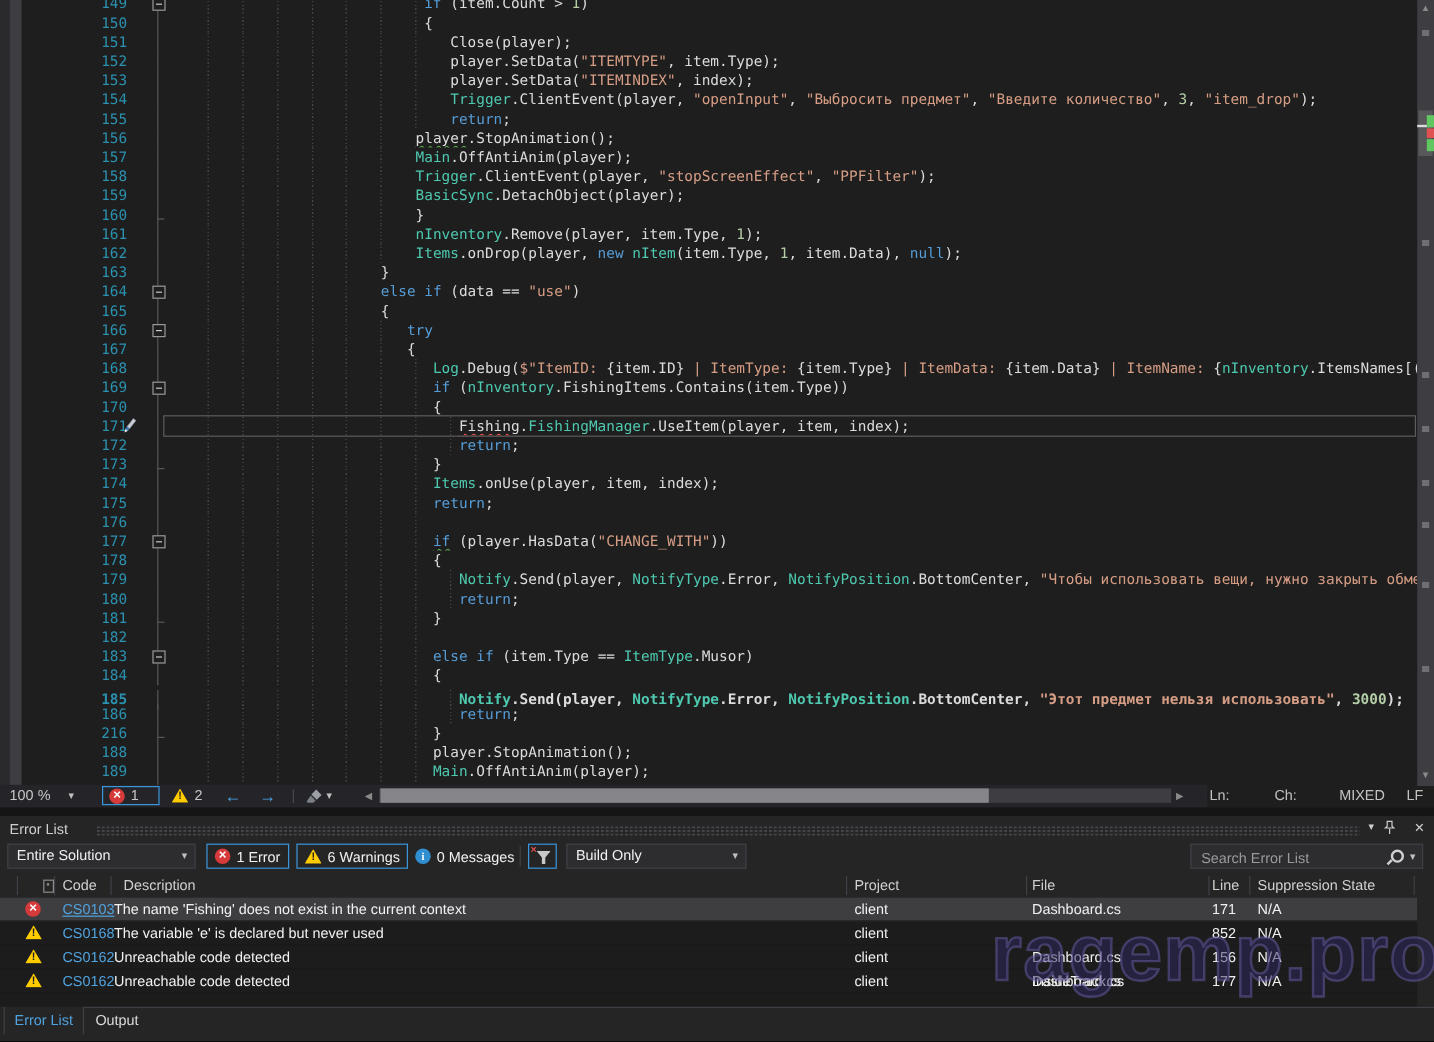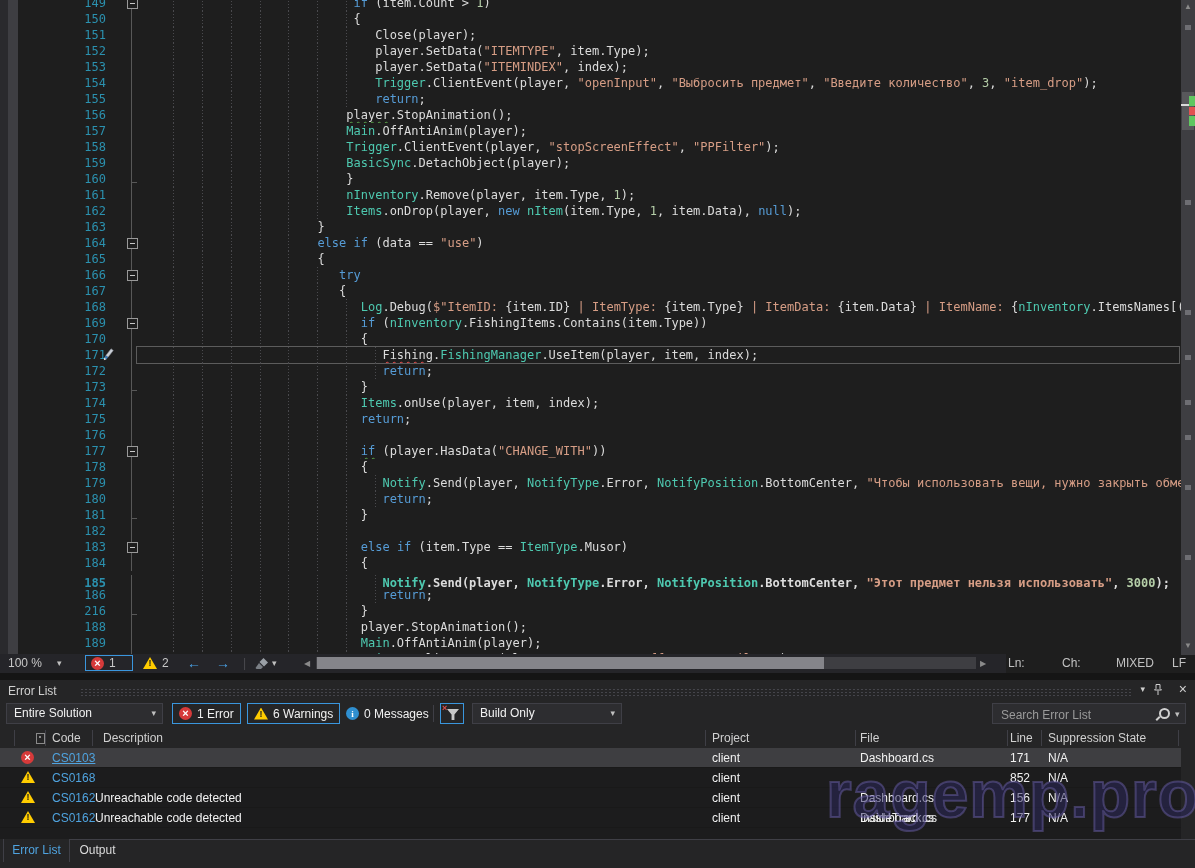--- a/index.html
+++ b/index.html
@@ -553,28 +553,30 @@
         <span class="hsep" style="left:705px;"></span>
       <span class="hsep" style="left:855px;"></span>
         <span class="hsep" style="left:1007px;"></span>
       <span class="hsep" style="left:1041px;"></span>
         <span class="hsep" style="left:1178px;"></span>
     </div>
     <div id="grid-body">
         <div class="el-row sel" style="top: 0px;">
           <span class="ico err-ico">×</span>
           <span class="c code-link" style="left: 52px;">CS0103</span>
+          <span class="c" style="left: 95px;">The name 'Fishing' does not exist in the current context</span>
           <span class="c" style="left: 712px;">client</span>
           <span class="c" style="left: 860px;">Dashboard.cs</span>
           <span class="c" style="left: 1010px;">171</span>
           <span class="c" style="left: 1048px;">N/A</span>
         </div>
         <div class="el-row" style="top: 20px;">
           <span class="ico warn-ico">!</span>
           <span class="c code-link" style="left: 52px;">CS0168</span>
+          <span class="c" style="left: 95px;">The variable 'e' is declared but never used</span>
           <span class="c" style="left: 712px;">client</span>
           <span class="c" style="left: 860px; margin-top: 40px;">InsideTrack.cs</span>
           <span class="c" style="left: 1010px;">852</span>
           <span class="c" style="left: 1048px;">N/A</span>
         </div>
         <div class="el-row" style="top: 40px;">
           <span class="ico warn-ico">!</span>
           <span class="c code-link" style="left: 52px;">CS0162</span>
           <span class="c" style="left: 95px;">Unreachable code detected</span>
           <span class="c" style="left: 712px;">client</span>

